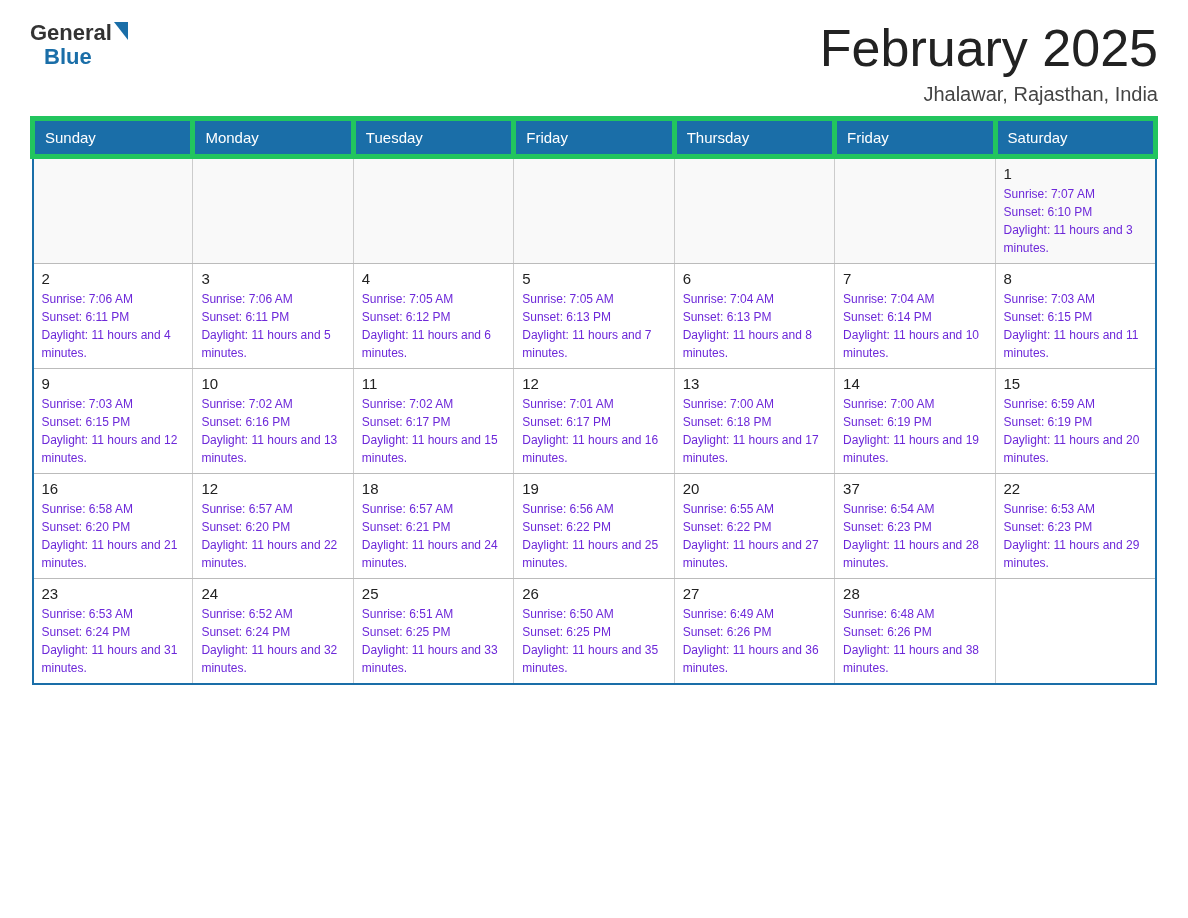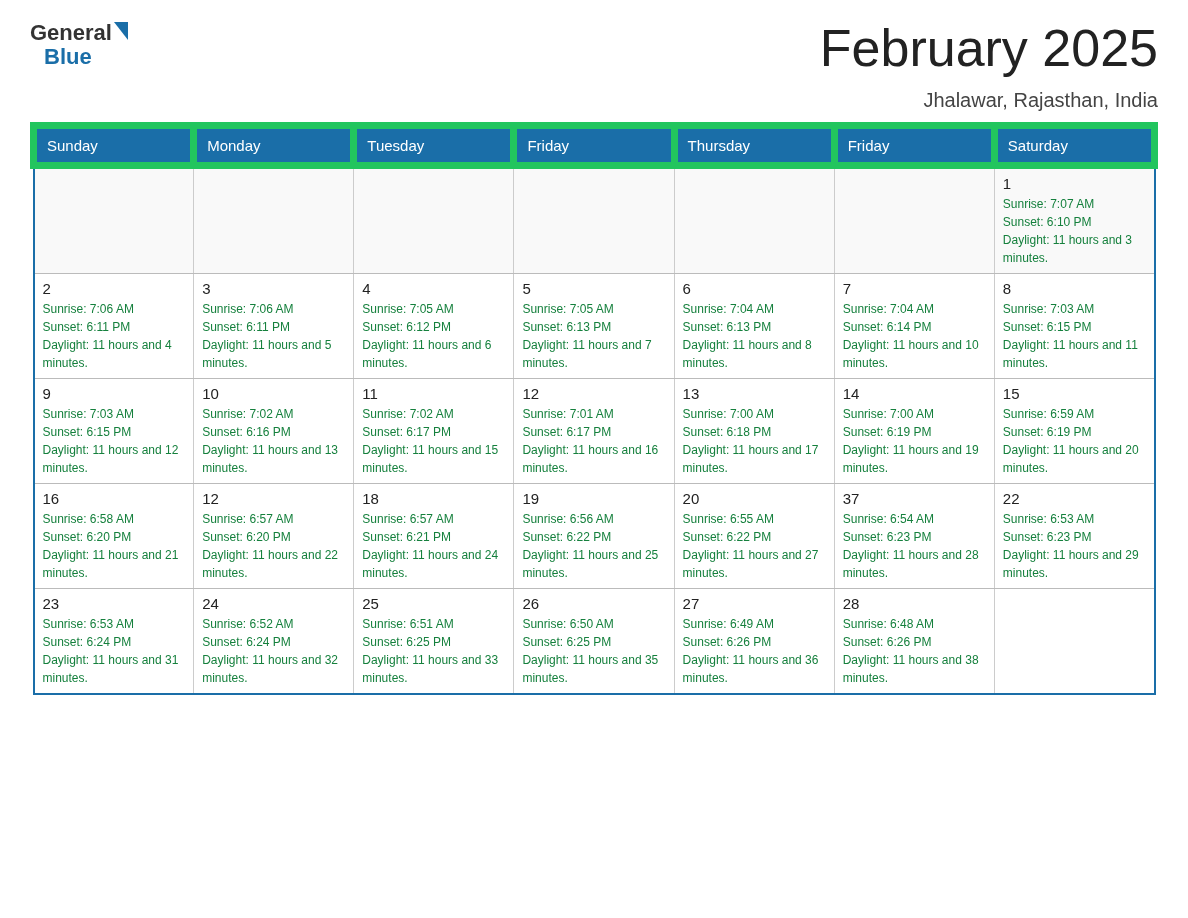--- a/index.html
+++ b/index.html
@@ -50,35 +50,35 @@
     }
     .main-title {
       font-size: 52px;
       font-weight: 300;
       color: #222;
       line-height: 1.1;
     }
     .subtitle {
       font-size: 20px;
       color: #444;
-      margin-top: 12px;
+      margin-top: 6px;
     }
     .calendar {
       width: 100%;
       border-collapse: collapse;
       margin-top: 10px;
     }
     .calendar th {
       background-color: #1a6ea8;
       color: #fff;
       font-size: 15px;
       font-weight: normal;
       padding: 8px 10px;
       text-align: left;
-      border: 7px solid #22c55e;
+      border: 5px solid #22c55e;
     }
     .calendar td {
       width: calc(100% / 7);
       vertical-align: top;
       padding: 6px 8px;
       border: 1px solid #ccc;
       min-height: 100px;
       font-size: 12.5px;
       color: #333;
       background: #fff;
@@ -87,21 +87,21 @@
       background: #f9f9f9;
     }
     .day-number {
       font-size: 15px;
       font-weight: normal;
       color: #222;
       margin-bottom: 3px;
     }
     .day-info {
       font-size: 12px;
-      color: #15803d;
+      color: #6d28d9;
       line-height: 1.5;
     }
     .empty-cell {
       background: #fafafa;
     }
     
     .calendar tbody tr td {
       border-bottom: 1px solid #bbb;
       border-top: 1px solid #ddd;
     }

